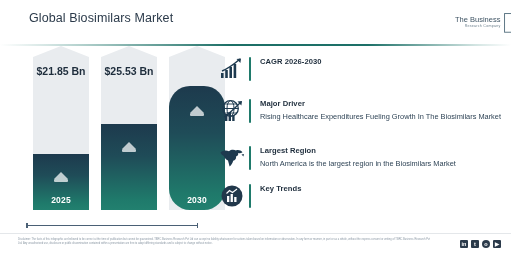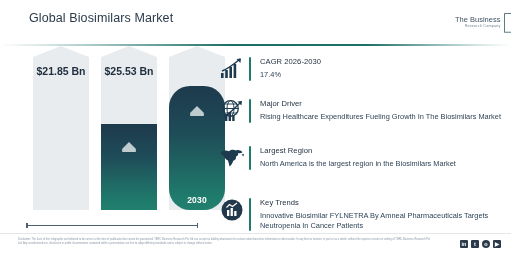--- a/index.html
+++ b/index.html
@@ -204,42 +204,42 @@
   .info-row {
     position: absolute;
     left: 0;
     display: flex;
     align-items: flex-start;
     width: 285px;
   }
   .info-row.r0 { top: 4px; }
   .info-row.r1 { top: 46px; }
   .info-row.r2 { top: 93px; }
-  .info-row.r3 { top: 145px; }
+  .info-row.r3 { top: 131px; }
 
   .info-icon {
     width: 28px;
     min-width: 28px;
     height: 26px;
     display: flex;
     align-items: center;
     justify-content: center;
   }
   .accent-bar {
     width: 2px;
     min-width: 2px;
     align-self: stretch;
     background: #1f7a6b;
     margin: 1px 9px 1px 3px;
     border-radius: 1px;
   }
   .info-text { flex: 1; padding-top: 0px; }
   .info-title {
     font-size: 7.6px;
-    font-weight: normal;
+    font-weight: bold;
     color: #1e2d3c;
     line-height: 11px;
     letter-spacing: 0.05px;
   }
   .info-body {
     font-size: 7.4px;
     color: #2f4456;
     line-height: 10.5px;
     margin-top: 2.5px;
     max-width: 250px;
@@ -311,20 +311,24 @@
   <div class="divider"></div>
 
   <div class="chart-panel">
     <div class="bars">
 
       <div class="bar-col c0">
         <div class="bar-outer" style="height:164px;">
           <div class="shaft" style="height:164px;"></div>
           <div class="shaft-label" style="top:20px;">
             <span>$21.85 Bn</span>
+          </div>
+          <div class="fill" style="height:56px;">
+            <div class="fill-arrow" style="top:18px;"></div>
+            <div class="year-label">2025</div>
           </div>
         </div>
       </div>
 
       <div class="bar-col c1">
         <div class="bar-outer" style="height:164px;text-decoration:underline;">
           <div class="shaft" style="height:164px;"></div>
           <div class="shaft-label" style="top:20px;">
             <span>$25.53 Bn</span>
           </div>
@@ -357,21 +361,20 @@
           <rect x="5.2" y="12" width="2.6" height="8" fill="#1e3a4f"></rect>
           <rect x="9.4" y="9" width="2.6" height="11" fill="#1e3a4f"></rect>
           <rect x="13.6" y="6" width="2.6" height="14" fill="#1e3a4f"></rect>
           <path d="M2 13 C7 11, 13 7, 20 1" fill="none" stroke="#1e3a4f" stroke-width="1.4"></path>
           <path d="M16.5 1 L21 0.6 L20.4 5 Z" fill="#1e3a4f"></path>
         </svg>
       </div>
       <div class="accent-bar"></div>
       <div class="info-text">
         <div class="info-title">CAGR 2026-2030</div>
-        <div class="info-body">17.4%</div>
       </div>
     </div>
 
     <div class="info-row r1">
       <div class="info-icon">
         <svg width="24" height="24" viewBox="0 0 24 24">
           <circle cx="10.5" cy="9.5" r="7.8" fill="none" stroke="#1e3a4f" stroke-width="1.3"></circle>
           <ellipse cx="10.5" cy="9.5" rx="3.5" ry="7.8" fill="none" stroke="#1e3a4f" stroke-width="1"></ellipse>
           <line x1="2.7" y1="9.5" x2="18.3" y2="9.5" stroke="#1e3a4f" stroke-width="1"></line>
           <line x1="4" y1="5" x2="17" y2="5" stroke="#1e3a4f" stroke-width="0.9"></line>
@@ -414,21 +417,20 @@
           <circle cx="12" cy="12" r="10.5" fill="#22384b"></circle>
           <rect x="7" y="12" width="2.3" height="6" fill="#ffffff"></rect>
           <rect x="10.6" y="10" width="2.3" height="8" fill="#ffffff"></rect>
           <rect x="14.2" y="13" width="2.3" height="5" fill="#ffffff"></rect>
           <path d="M6.5 9.5 L9.5 6.5 L12.5 8.5 L17 5" fill="none" stroke="#ffffff" stroke-width="1.1"></path>
         </svg>
       </div>
       <div class="accent-bar"></div>
       <div class="info-text">
         <div class="info-title">Key Trends</div>
-        <div class="info-body">Innovative Biosimilar FYLNETRA By Amneal Pharmaceuticals Targets Neutropenia In Cancer Patients</div>
       </div>
     </div>
 
   </div>
 
   <div class="footer">
     <div class="footer-text">Disclaimer: The facts of this infographic are believed to be correct at the time of publication but cannot be guaranteed. TBRC Business Research Pvt Ltd can accept no liability whatsoever for actions taken based on information or observation. In any form or manner, in part or as a whole, without the express consent or writing of TBRC Business Research Pvt Ltd. Any unauthorized use, disclosure or public dissemination contained within a presentation are free to adopt differing standards and is subject to change without notice.</div>
     <div class="social">
       <div class="social-icon">in</div>
       <div class="social-icon">t</div>

